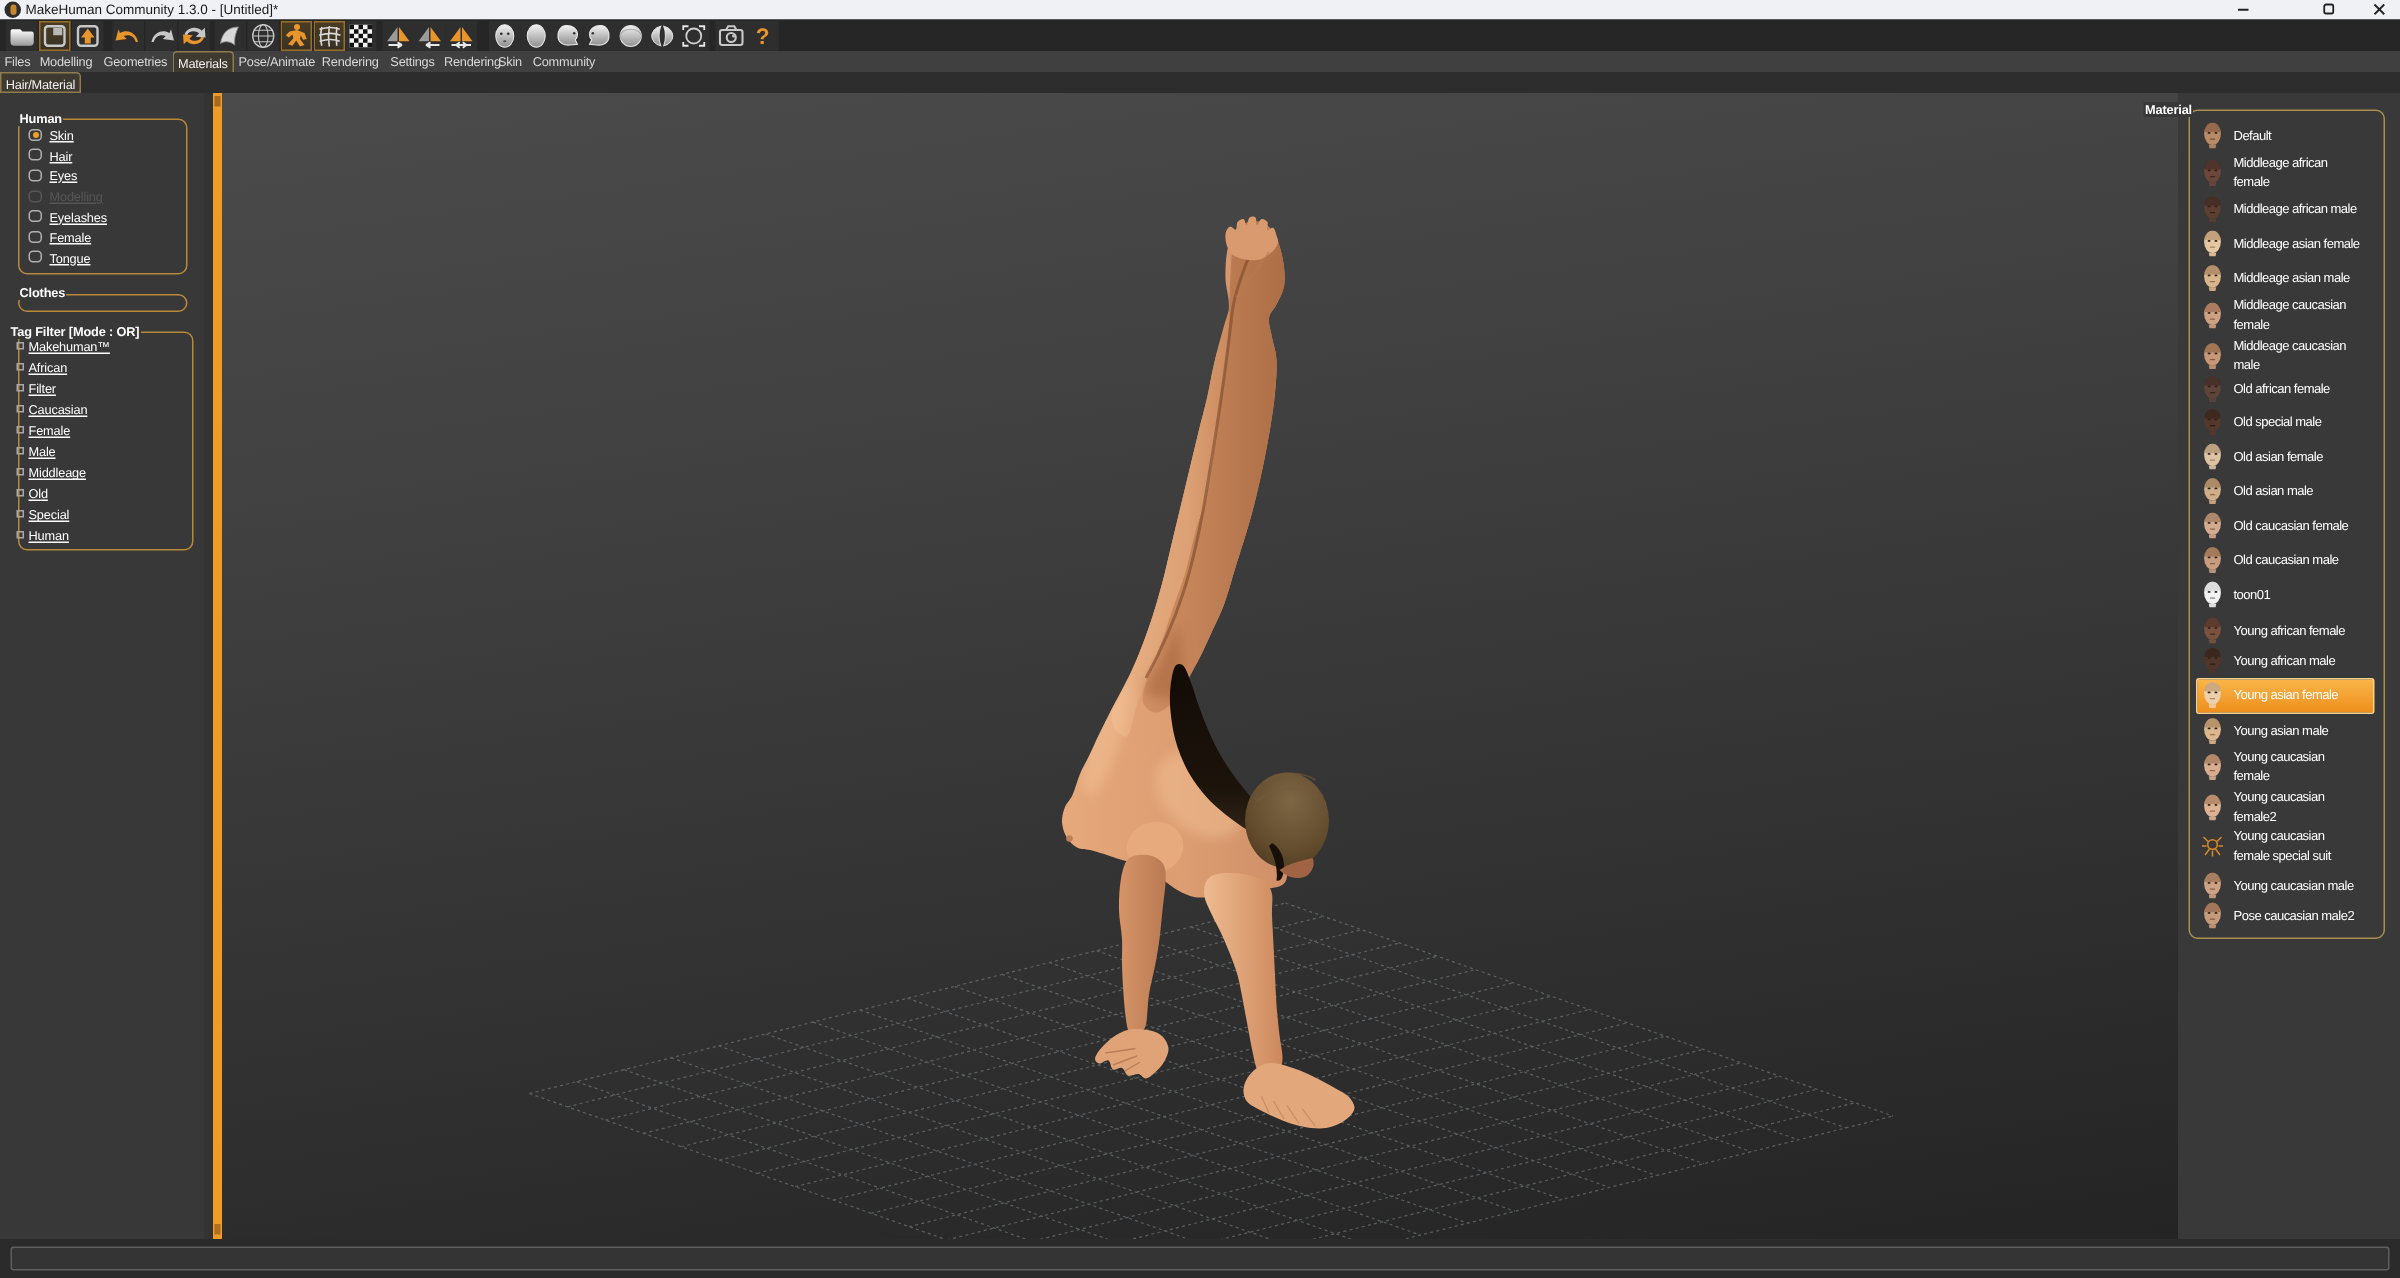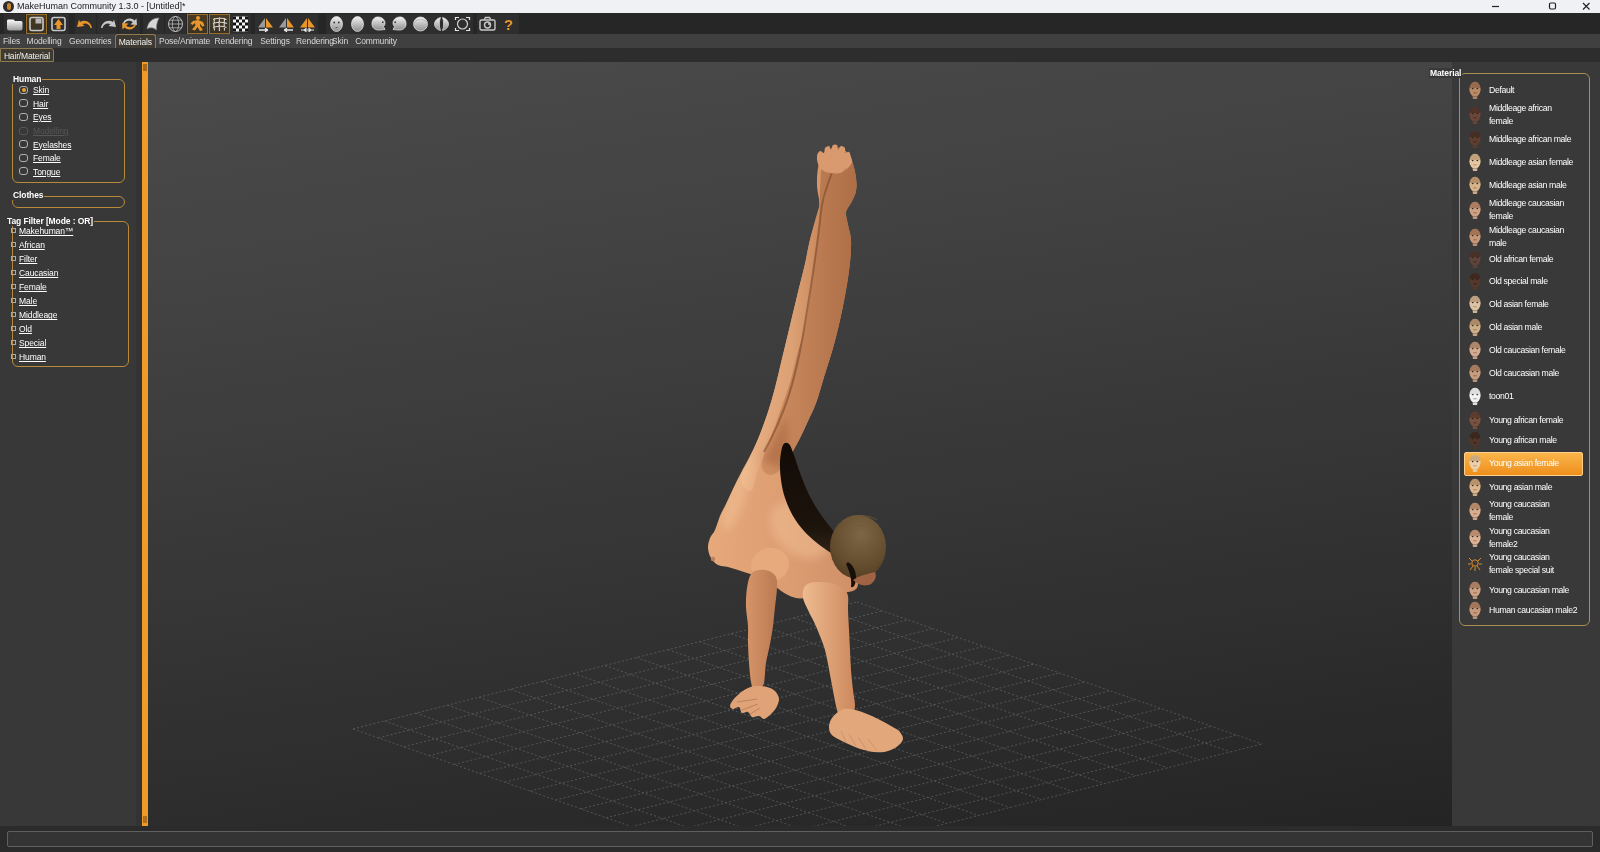--- a/index.html
+++ b/index.html
@@ -590,21 +590,21 @@
   </svg>
 <div class="mrow" style="top:583.7px">Young caucasian male</div>
 <svg class="micon" style="left:1467px;top:581px" width="16" height="18" viewBox="0 0 16 18">
     <ellipse cx="8" cy="8.2" rx="5.6" ry="7.4" fill="#cda183"></ellipse>
     <path d="M2.6 6 C3 2.6 6 0.9 8 0.9 C10 0.9 13 2.6 13.4 6 L13 7 L3 7 Z" fill="#8a6044" opacity="0.55"></path>
     <ellipse cx="5.7" cy="7.6" rx="1" ry="0.6" fill="#2a2017"></ellipse>
     <ellipse cx="10.3" cy="7.6" rx="1" ry="0.6" fill="#2a2017"></ellipse>
     <path d="M6.3 11.8 h3.4" stroke="#8a6044" stroke-width="0.8"></path>
     <path d="M5.5 15.5 L6 18 h4 l0.5 -2.5 Z" fill="#cda183" opacity="0.9"></path>
   </svg>
-<div class="mrow" style="top:603.7px">Human caucasian male2</div>
+<div class="mrow" style="top:603.7px">Pose caucasian male2</div>
 <svg class="micon" style="left:1467px;top:601px" width="16" height="18" viewBox="0 0 16 18">
     <ellipse cx="8" cy="8.2" rx="5.6" ry="7.4" fill="#c69a7c"></ellipse>
     <path d="M2.6 6 C3 2.6 6 0.9 8 0.9 C10 0.9 13 2.6 13.4 6 L13 7 L3 7 Z" fill="#845a3e" opacity="0.55"></path>
     <ellipse cx="5.7" cy="7.6" rx="1" ry="0.6" fill="#2a2017"></ellipse>
     <ellipse cx="10.3" cy="7.6" rx="1" ry="0.6" fill="#2a2017"></ellipse>
     <path d="M6.3 11.8 h3.4" stroke="#845a3e" stroke-width="0.8"></path>
     <path d="M5.5 15.5 L6 18 h4 l0.5 -2.5 Z" fill="#c69a7c" opacity="0.9"></path>
   </svg>
 <div id="statusrow">
     <div id="statusinner"></div>

